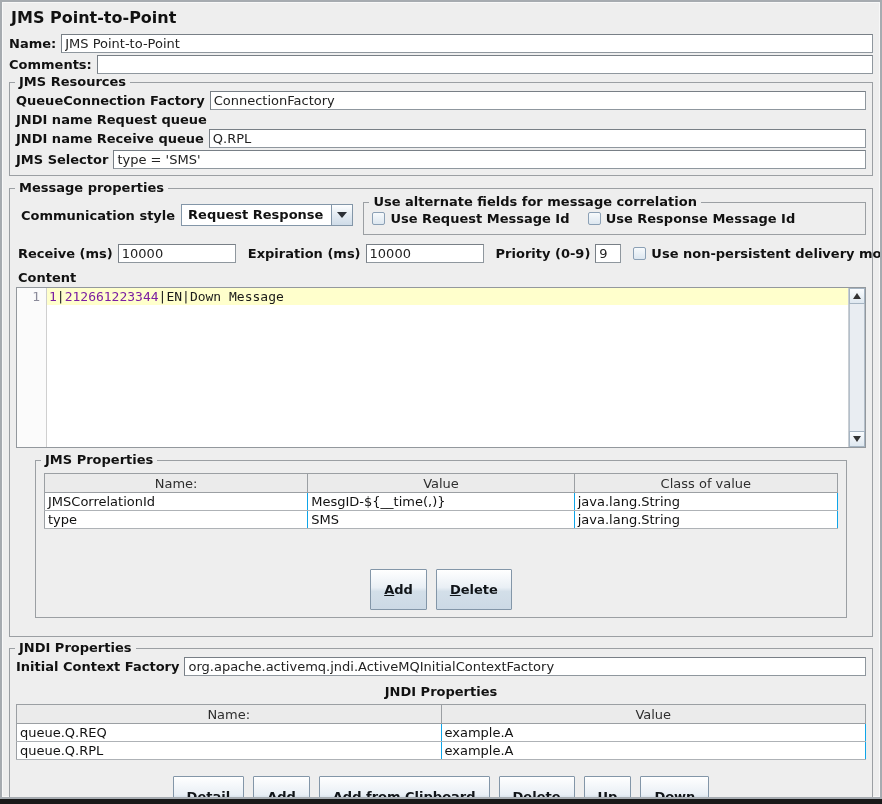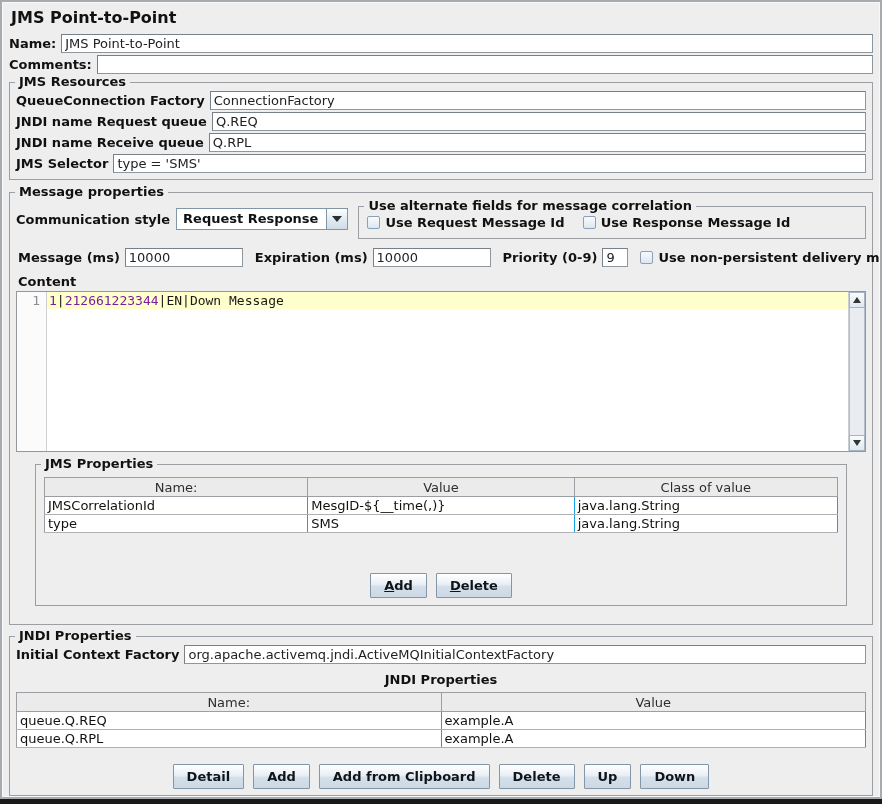--- a/index.html
+++ b/index.html
@@ -73,21 +73,21 @@
   }
   table.grid td {
     background:#fff; border-left:1px solid #9b9fa3; border-right:1px solid #0ea5e9;
     border-bottom:1px solid #aeb2b6; height:18px; padding:0 3px; white-space:nowrap; overflow:hidden;
   }
 
   
   button.jb {
     font: bold 13px "DejaVu Sans","Liberation Sans",sans-serif; color:#101418;
     background: linear-gradient(to bottom,#ffffff,#e9eff5 45%,#d3dfe9 55%,#ccd9e5);
-    border:1px solid #8396a8; padding: 4px 13px; border-radius:1px; cursor: default;
+    border:1px solid #8396a8; padding: 12px 13px; border-radius:1px; cursor: default;
   }
   .btnrow { display:flex; justify-content:center; gap:9px; }
 
   .inner-group { margin: 12px 19px 12px 19px; padding: 10px 6px 7px 6px; }
   .tbl-wrap-jms { margin: 2px 2px 0 2px; }
   .center-title { text-align:center; font-weight:bold; margin: 8px 0 5px 0; }
 </style>
 </head>
 <body>
 
@@ -106,58 +106,57 @@
   </div>
 
   <div class="group mt6">
     <span class="gtitle">JMS Resources</span>
     <div class="frow">
       <label>QueueConnection Factory</label>
       <input class="tf" value="ConnectionFactory" style="">
     </div>
     <div class="frow">
       <label>JNDI name Request queue</label>
-      <input class="tf" value="Q.REQ" style="">
     </div>
     <div class="frow">
       <label>JNDI name Receive queue</label>
       <input class="tf" value="Q.RPL" style="">
     </div>
     <div class="frow" style="margin-bottom:0">
       <label>JMS Selector</label>
       <input class="tf" value="type = 'SMS'" style="">
     </div>
   </div>
 
   <div class="group mt10" style="padding-top:6px">
     <span class="gtitle">Message properties</span>
 
     <div style="display:flex; align-items:flex-start;">
-      <label style="font-weight:bold; white-space:nowrap; margin:13px 6px 0 0;">Communication style</label>
+      <label style="font-weight:bold; white-space:nowrap; margin:13px 6px 0 5px;">Communication style</label>
       <div class="combo" style="margin-top:9px;">
         <span class="combo-value">Request Response</span>
         <span class="combo-btn">
             <span class="arrow-down"></span>
           </span>
       </div>
       <div class="group" style="flex:1; margin-left:10px; margin-top:7px; padding:8px 8px 6px 8px;">
         <span class="gtitle">Use alternate fields for message correlation</span>
         <span class="cb">
           <span class="box"></span>
           <span class="cblabel">Use Request Message Id</span>
         </span>
         <span class="cb" style="margin-left:14px;">
           <span class="box"></span>
           <span class="cblabel">Use Response Message Id</span>
         </span>
       </div>
     </div>
 
     <div class="frow" style="margin-top:9px;">
-      <label style="margin-left:2px;">Message (ms)</label>
+      <label style="margin-left:2px;">Receive (ms)</label>
       <input class="tf small" style="width: 118px;" value="10000">
       <label style="margin-left:12px;">Expiration (ms)</label>
       <input class="tf small" style="width: 118px;" value="10000">
       <label style="margin-left:12px;">Priority (0-9)</label>
       <input class="tf small" style="width: 26px;" value="9">
       <span class="cb" style="margin-left:12px;">
         <span class="box"></span>
         <span class="cblabel">Use non-persistent delivery mode?</span>
       </span>
     </div>

